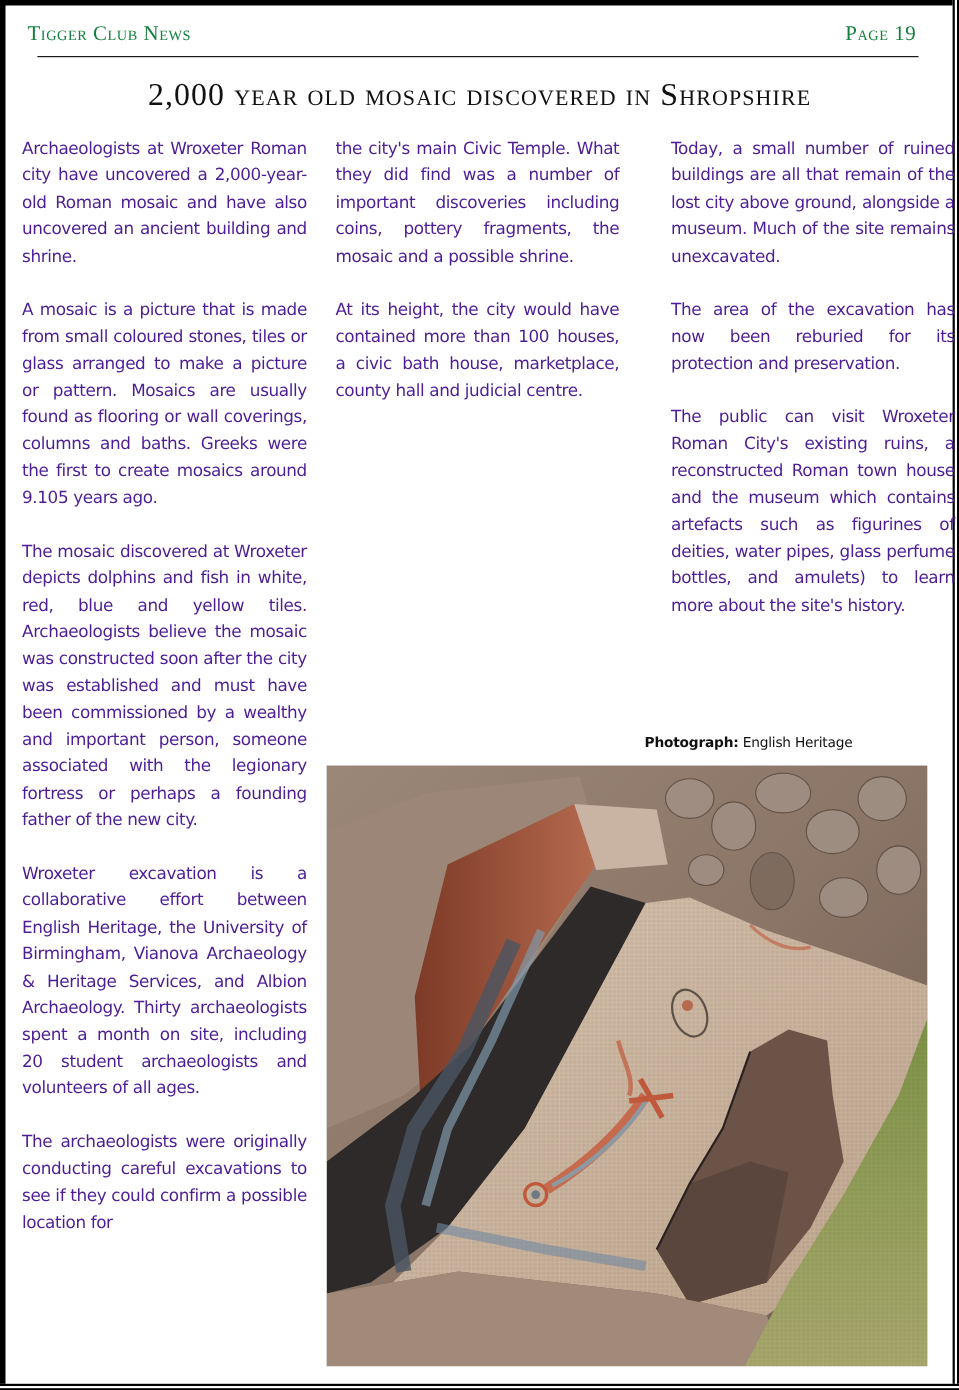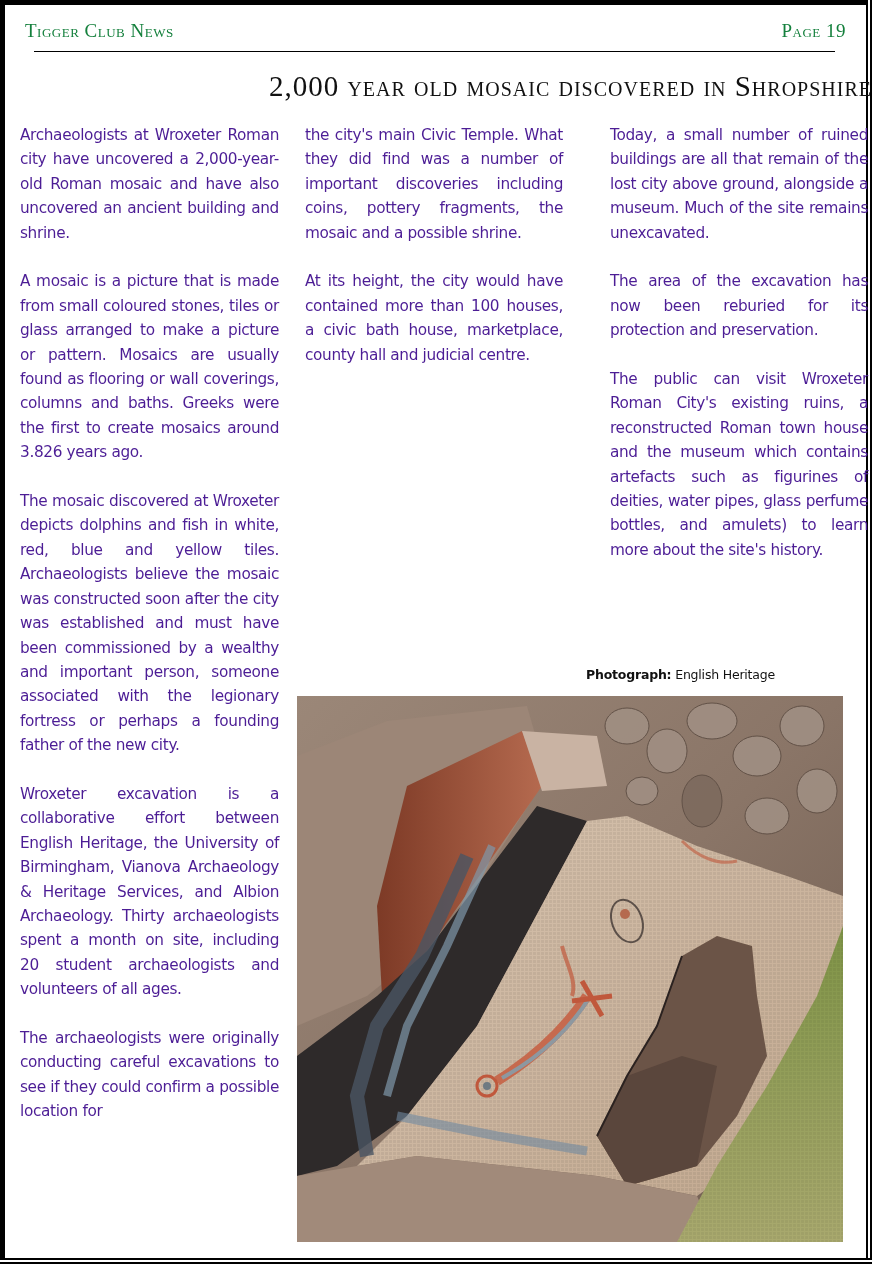--- a/index.html
+++ b/index.html
@@ -13,21 +13,21 @@
   .frame-right::after { content: ""; position: absolute; right: 0; top: 0; width: 2px; height: 100%; background: #000; }
   .frame-bottom { position: absolute; left: 0; bottom: 0; width: 872px; height: 6px; border-top: 2px solid #000; background: #fff; box-sizing: border-box; }
   .frame-bottom::after { content: ""; position: absolute; left: 0; bottom: 0; width: 100%; height: 2px; background: #000; }
 
   .running-head {
     position: absolute; top: 20px; left: 25px; right: 26px; height: 24px;
     font-family: "Liberation Serif", serif; font-variant: small-caps;
     font-size: 19px; letter-spacing: 0.5px; color: #15803d;
   }
   .running-head .left { position: absolute; left: 0; top: 0; }
-  .running-head .right { position: absolute; right: 0; top: 0; }
+  .running-head .right { position: absolute; right: 13px; top: 0; }
 
   .title {
     position: absolute; top: 70px; left: 0; width: 872px; text-align: center;
     font-family: "Liberation Serif", serif; font-variant: small-caps;
     font-size: 29px; letter-spacing: 1px; color: #111;
   }
 
   .col {
     position: absolute; top: 123px;
     font-family: "DejaVu Sans", sans-serif; font-size: 15.3px; line-height: 24.4px;
@@ -57,25 +57,25 @@
 <div class="frame-left"></div>
 <div class="frame-right"></div>
 <div class="frame-bottom"></div>
 
 <div class="running-head">
   <span class="left">Tigger Club News</span>
   <span class="right">Page 19</span>
 </div>
 <div style="position:absolute; top:51px; left:34px; width:801px; height:1px; background:#000;"></div>
 
-<h1 class="title" style="margin:0; font-weight:normal;text-align:right;">2,000 year old mosaic discovered in Shropshire</h1>
+<h1 class="title" style="margin:0; font-weight:normal;">2,000 year old mosaic discovered in Shropshire</h1>
 
 <div class="col col1">
   <p>Archaeologists at Wroxeter Roman city have uncovered a 2,000-year-old Roman mosaic and have also uncovered an ancient building and shrine.</p>
-  <p>A mosaic is a picture that is made from small coloured stones, tiles or glass arranged to make a picture or pattern. Mosaics are usually found as flooring or wall coverings, columns and baths. Greeks were the first to create mosaics around 3.826 years ago.</p>
+  <p>A mosaic is a picture that is made from small coloured stones, tiles or glass arranged to make a picture or pattern. Mosaics are usually found as flooring or wall coverings, columns and baths. Greeks were the first to create mosaics around 9.105 years ago.</p>
   <p>The mosaic discovered at Wroxeter depicts dolphins and fish in white, red, blue and yellow tiles. Archaeologists believe the mosaic was constructed soon after the city was established and must have been commissioned by a wealthy and important person, someone associated with the legionary fortress or perhaps a founding father of the new city.</p>
   <p>Wroxeter excavation is a collaborative effort between English Heritage, the University of Birmingham, Vianova Archaeology &amp; Heritage Services, and Albion Archaeology. Thirty archaeologists spent a month on site, including 20 student archaeologists and volunteers of all ages.</p>
   <p>The archaeologists were originally conducting careful excavations to see if they could confirm a possible location for</p>
 </div>
 
 <div class="col col2">
   <p>the city's main Civic Temple. What they did find was a number of important discoveries including coins, pottery fragments, the mosaic and a possible shrine.</p>
   <p>At its height, the city would have contained more than 100 houses, a civic bath house, marketplace, county hall and judicial centre.</p>
 </div>
 

